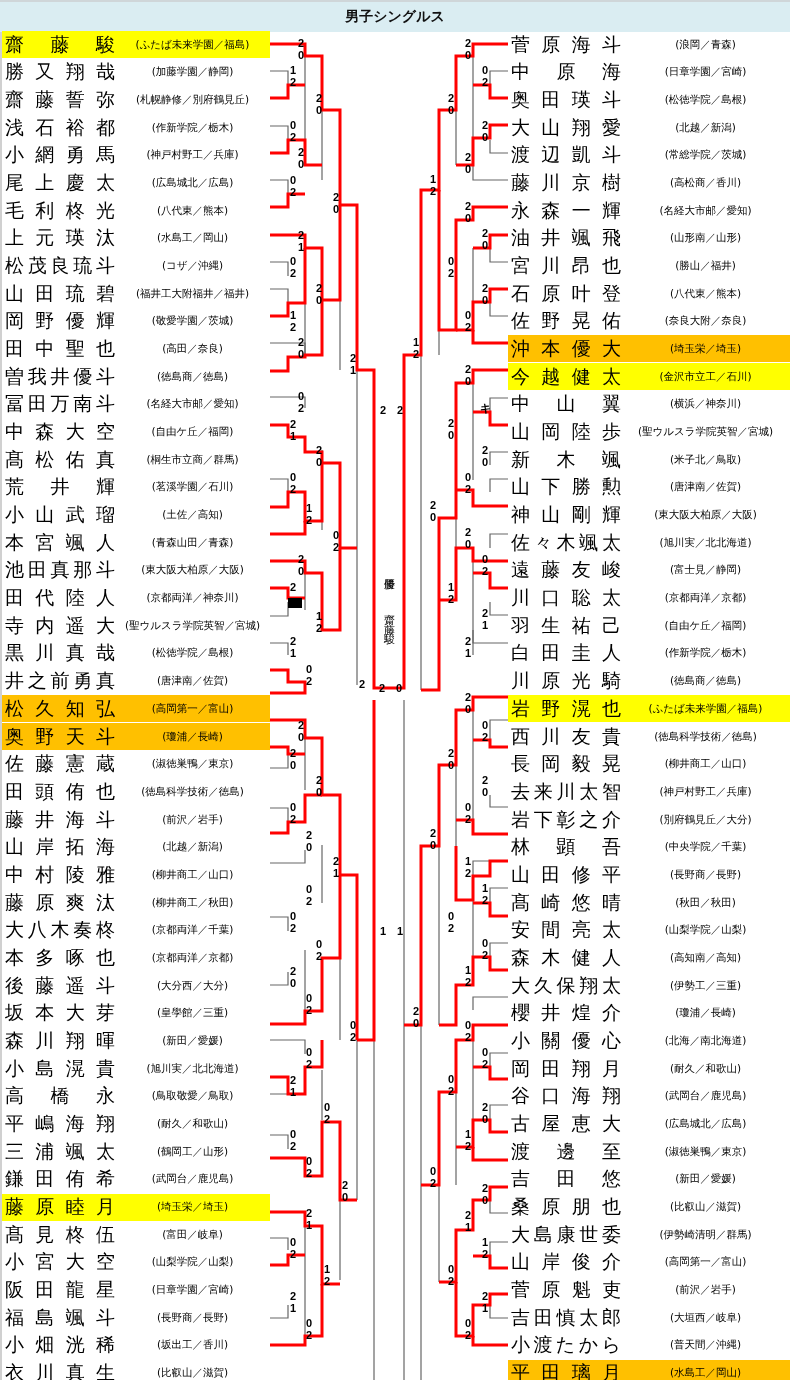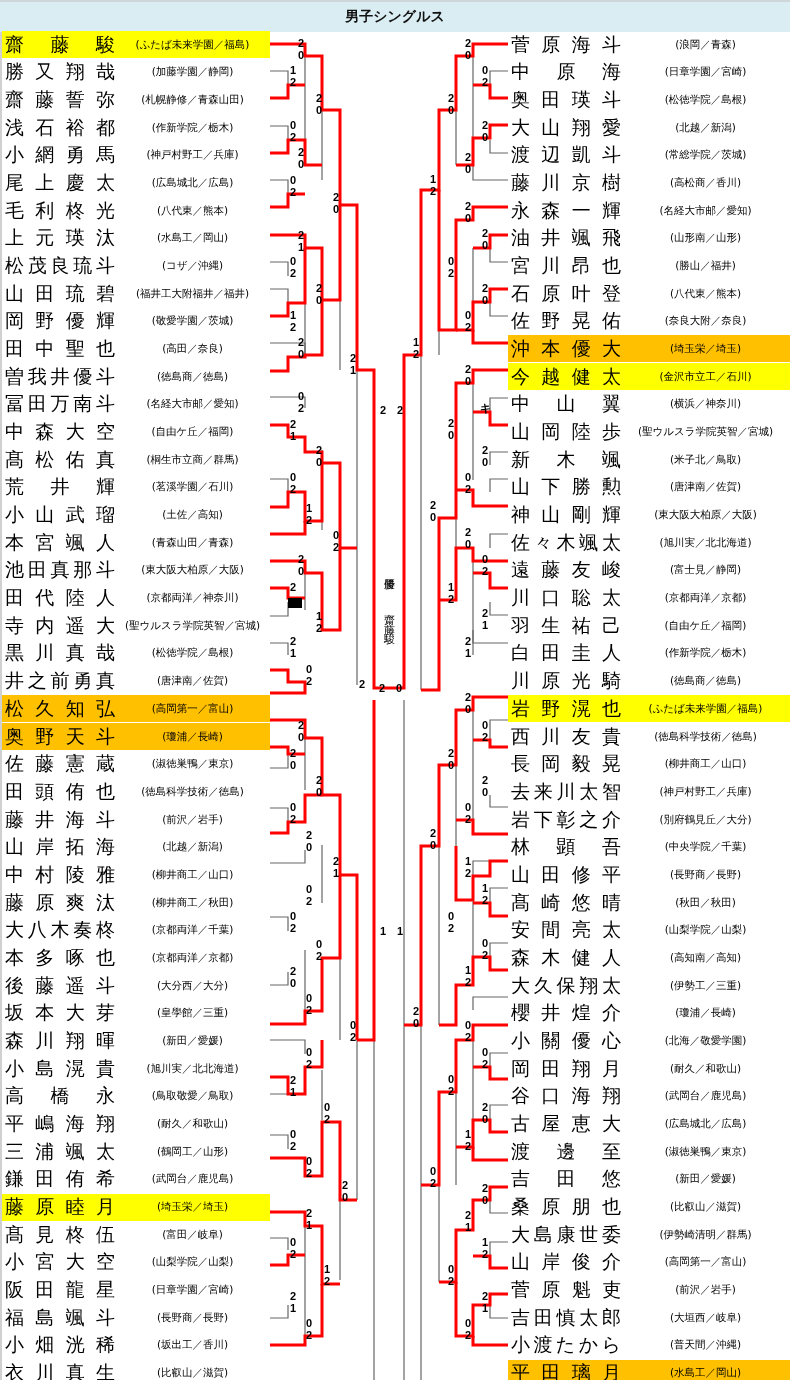--- a/index.html
+++ b/index.html
@@ -49,21 +49,21 @@
       </div>
       <div class="pschool">(加藤学園／静岡)</div>
     </div>
     <div class="row left" style="top: 86.36px;">
       <div class="pname">
         <span>齋</span>
         <span>藤</span>
         <span>誓</span>
         <span>弥</span>
       </div>
-      <div class="pschool">(札幌静修／青森山田)</div>
+      <div class="pschool">(札幌静修／別府鶴見丘)</div>
     </div>
     <div class="row left" style="top: 114.04px;">
       <div class="pname">
         <span>浅</span>
         <span>石</span>
         <span>裕</span>
         <span>都</span>
       </div>
       <div class="pschool">(作新学院／栃木)</div>
     </div>
@@ -802,21 +802,21 @@
       </div>
       <div class="pschool">(瓊浦／長崎)</div>
     </div>
     <div class="row right" style="top: 1027.48px;">
       <div class="pname">
         <span>小</span>
         <span>關</span>
         <span>優</span>
         <span>心</span>
       </div>
-      <div class="pschool">(北海／敬愛学園)</div>
+      <div class="pschool">(北海／南北海道)</div>
     </div>
     <div class="row right" style="top: 1055.16px;">
       <div class="pname">
         <span>岡</span>
         <span>田</span>
         <span>翔</span>
         <span>月</span>
       </div>
       <div class="pschool">(耐久／和歌山)</div>
     </div>

